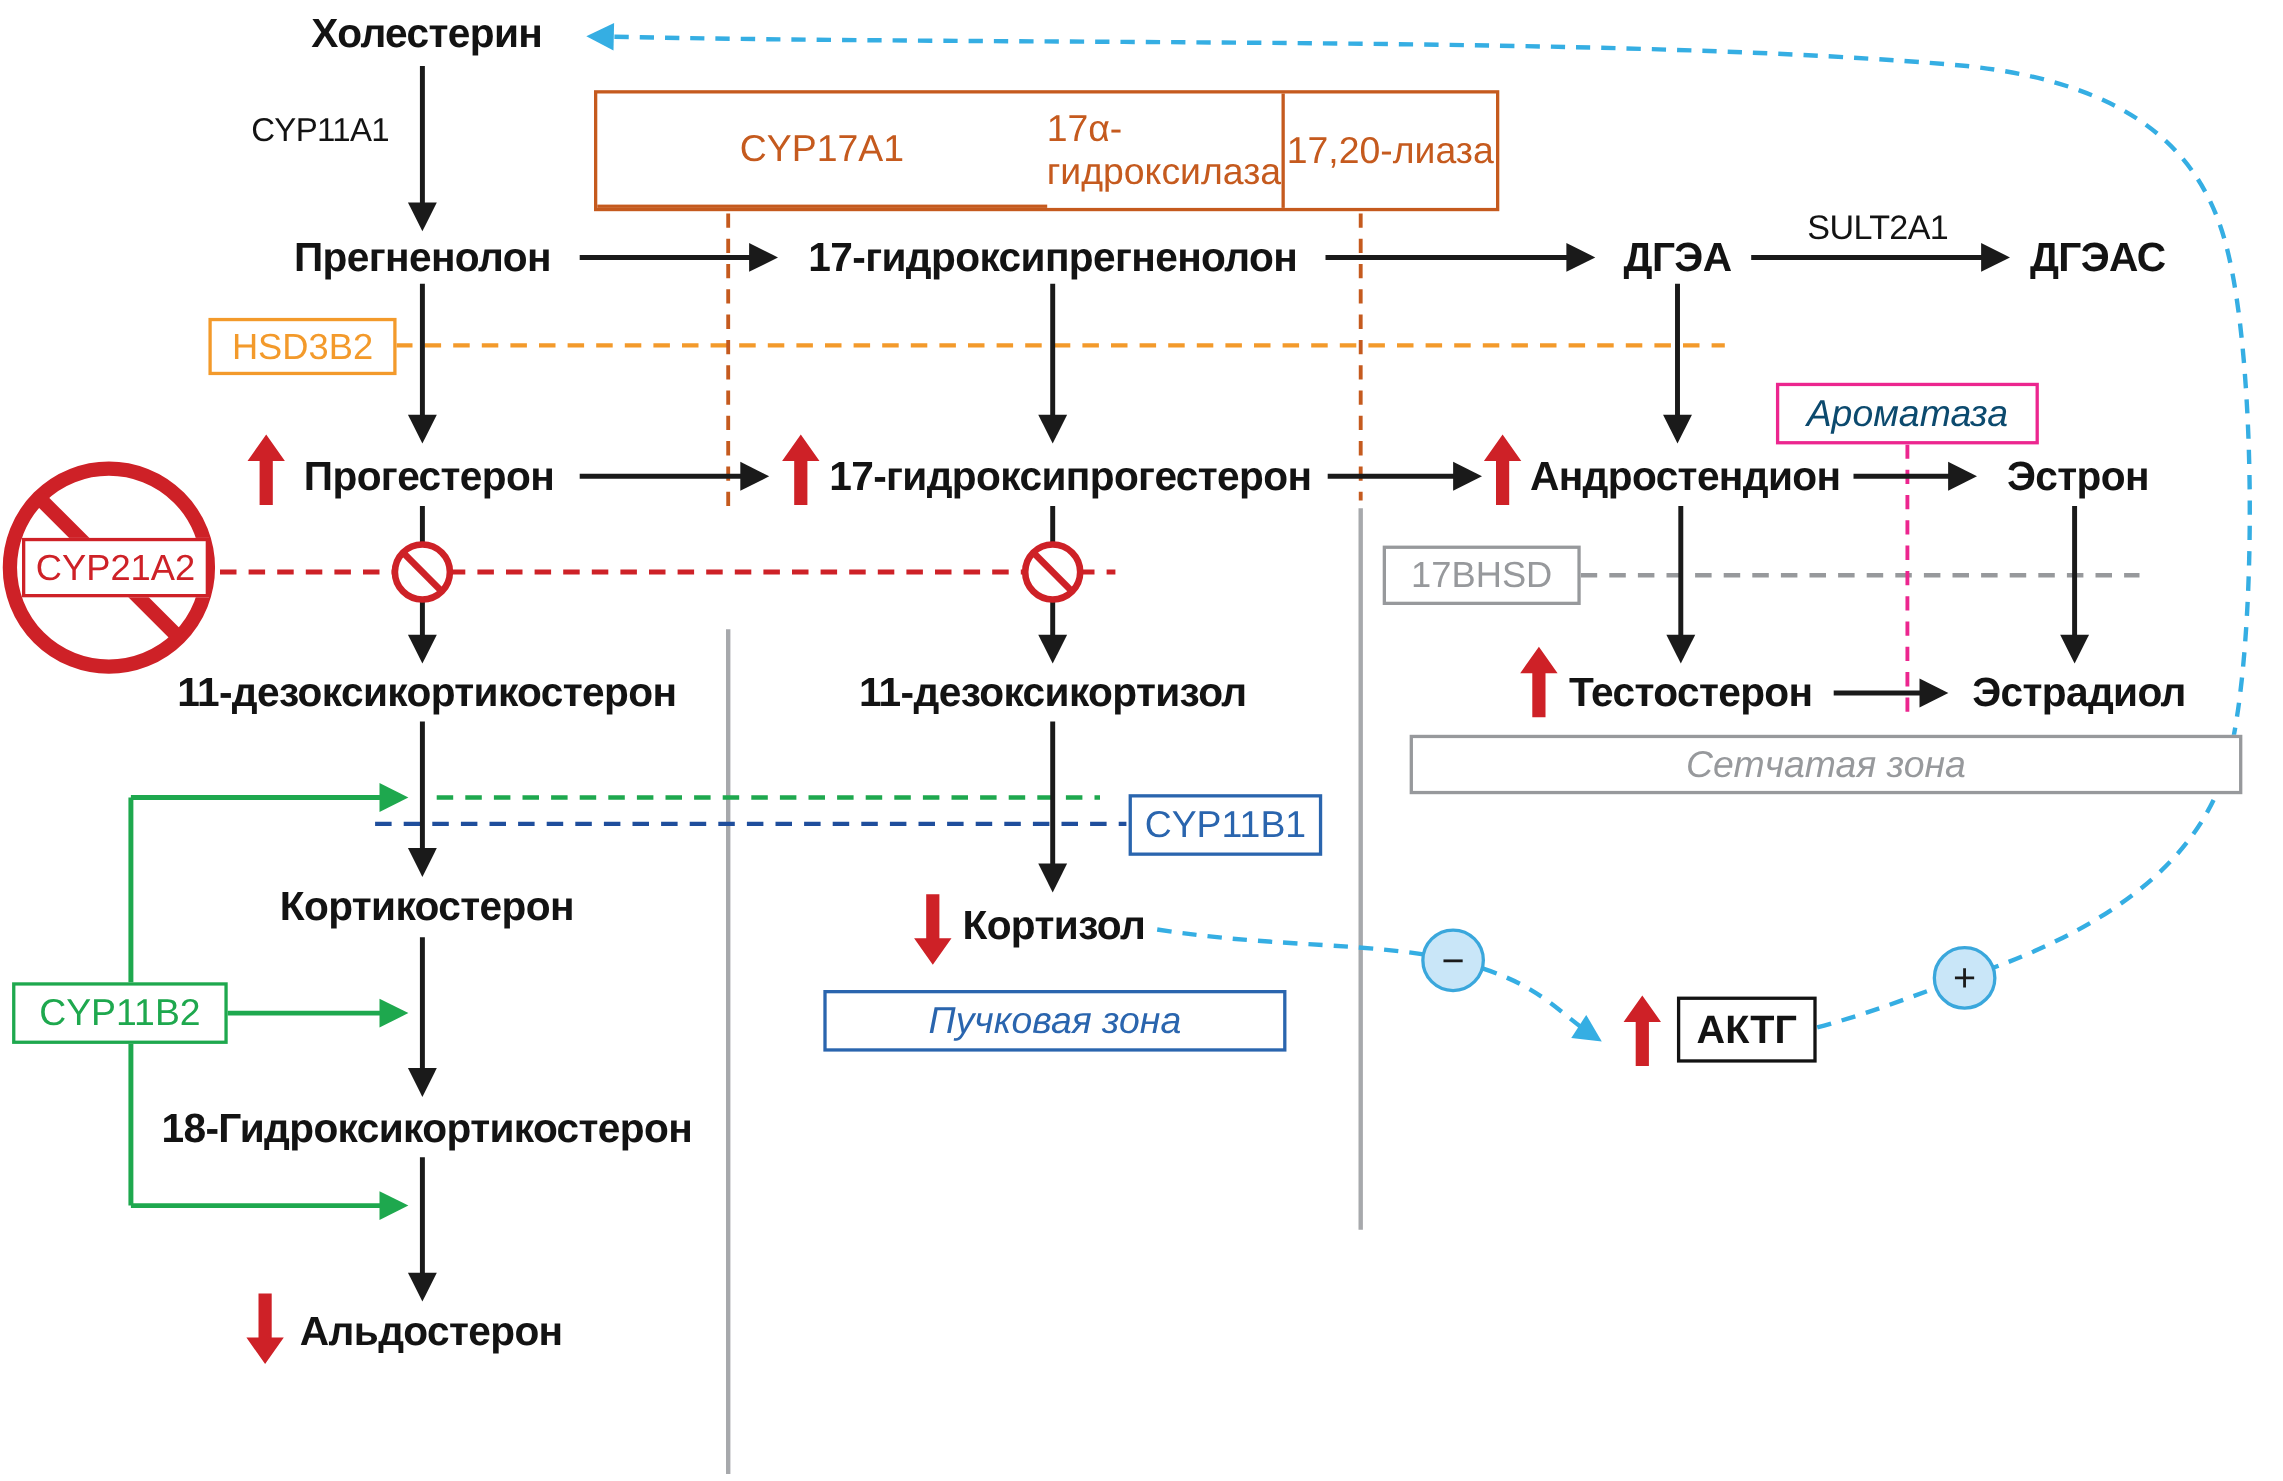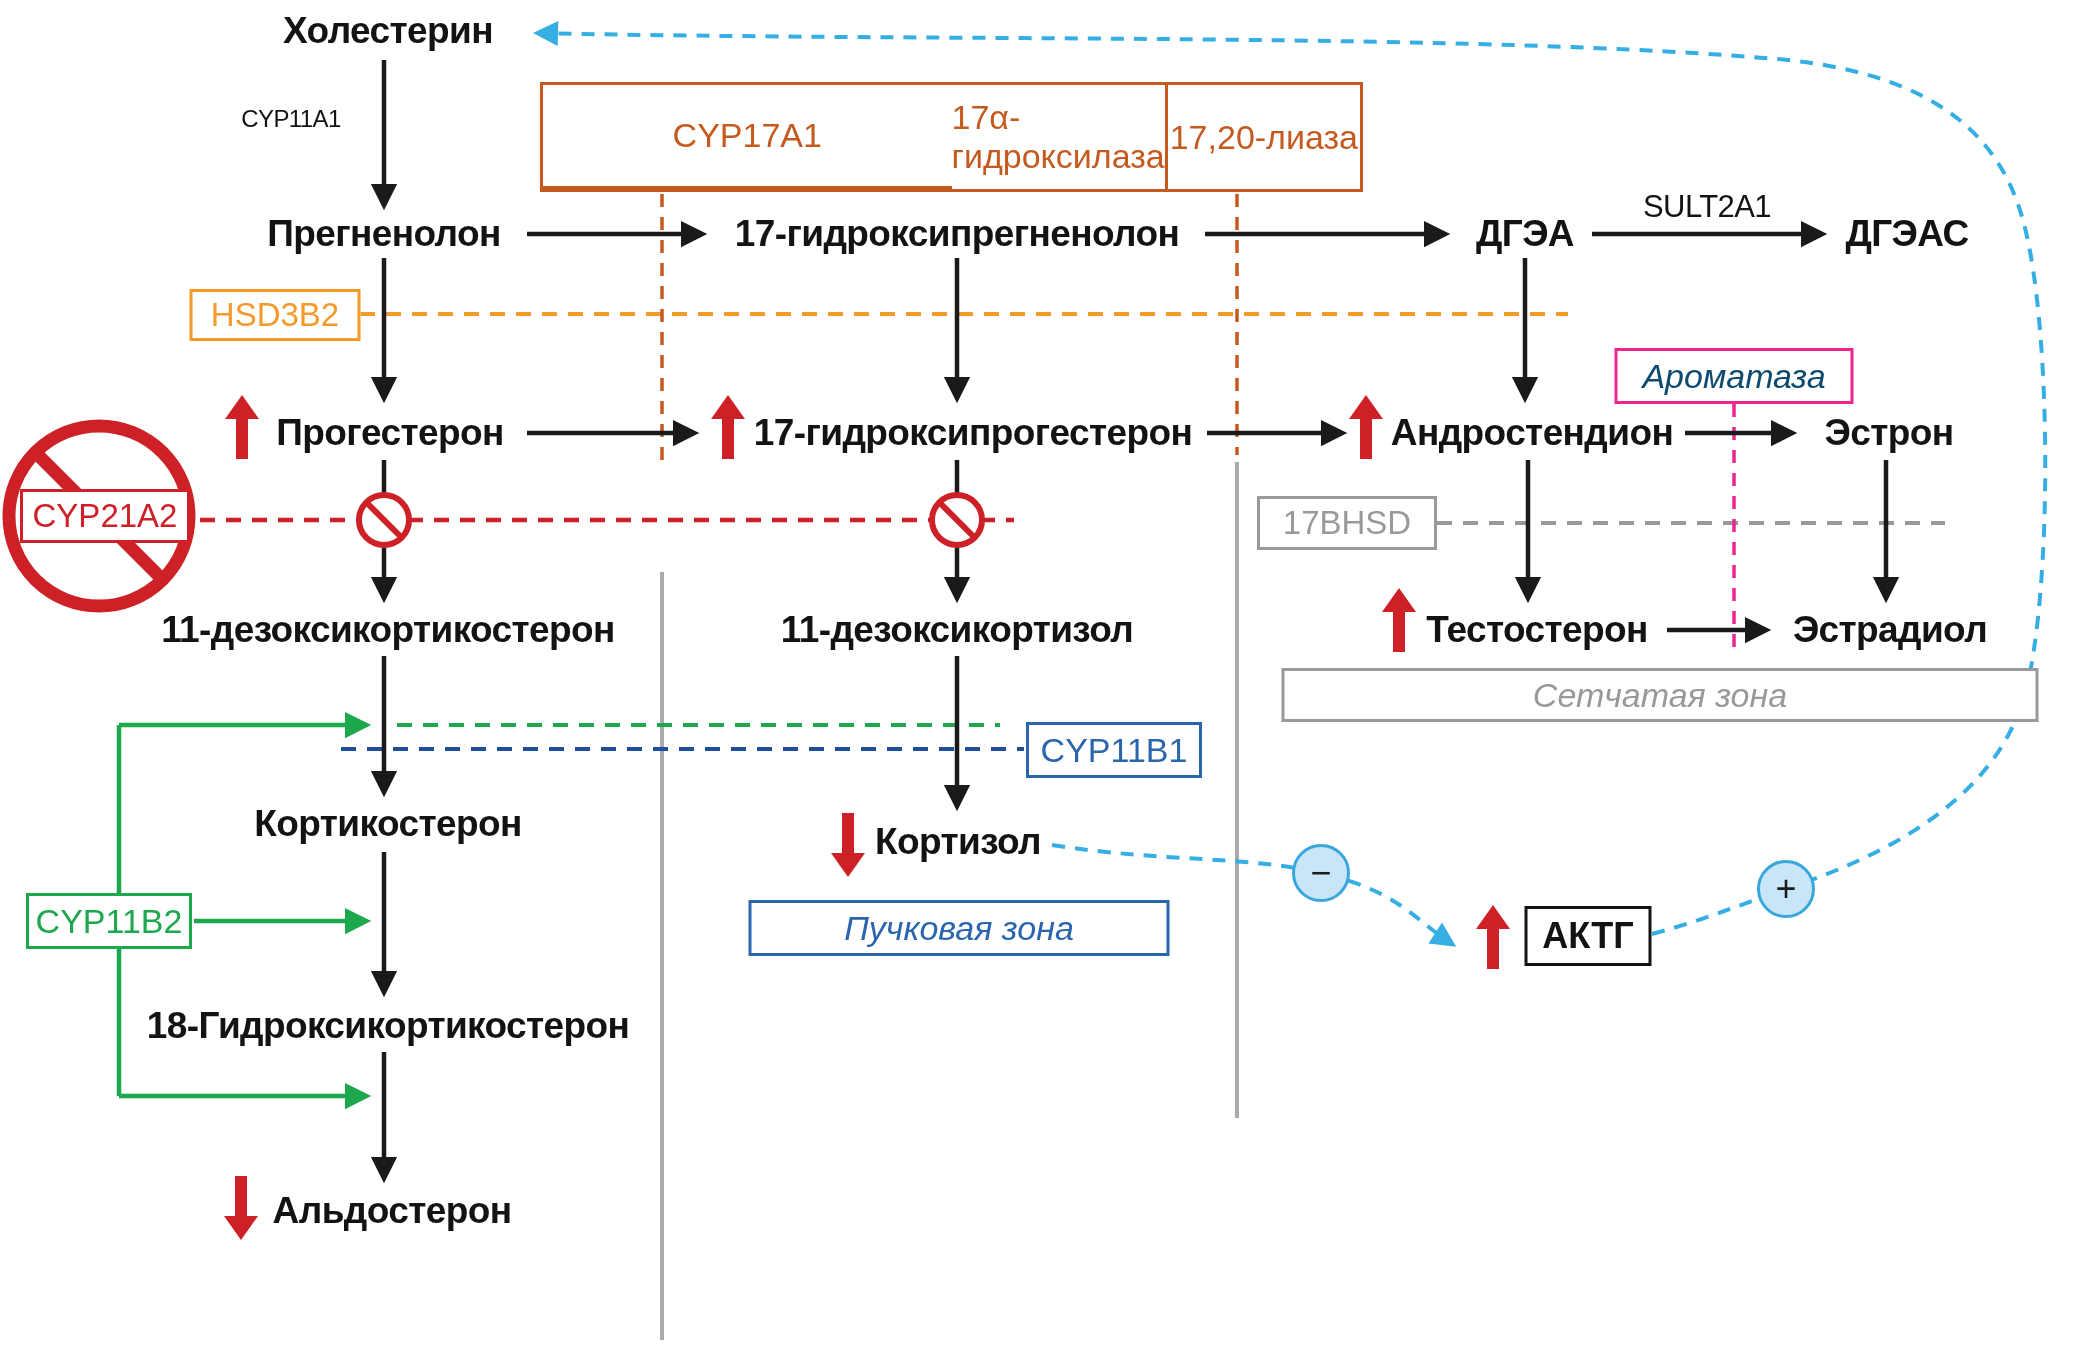--- a/index.html
+++ b/index.html
@@ -2,21 +2,21 @@
 <html><head>
 <meta charset="utf-8">
 <style>
   html,body { margin:0; padding:0; background:#fff; }
   .stage { position:relative; width:2075px; height:1346px; background:#fff;
            font-family:"Liberation Sans", sans-serif; overflow:hidden; }
   svg.layer { position:absolute; left:0; top:0; }
 
   .lbl { position:absolute; transform:translate(-50%,-50%); white-space:nowrap;
          font-weight:700; font-size:37px; color:#131313; letter-spacing:-0.6px; }
-  .lbl.reg { font-weight:400; font-size:24px; }
+  .lbl.reg { font-weight:400; font-size:30px; }
   .lbl.sm  { font-weight:400; font-size:31px; }
 
   .ebox { position:absolute; transform:translate(-50%,-50%); box-sizing:border-box;
           display:flex; align-items:center; justify-content:center; white-space:nowrap;
           background:#fff; font-size:33px; }
   .it { font-style:italic; }
   .c-amber { color:#F39A2B; border:3px solid #F39A2B; }
   .c-pink  { color:#0c4a6e; border:3px solid #EC268F;font-style:italic; }
   .c-red   { color:#CE2127; border:3px solid #CE2127; }
   .c-gray  { color:#97999C; border:3px solid #97999C; }
@@ -157,21 +157,21 @@
       <div class="cyp17-cell">17α-гидроксилаза</div>
       <div class="cyp17-cell">17,20-лиаза</div>
     </div>
   </div>
 
   <div class="ebox c-amber" style="left:275px;top:315px;width:171px;height:52px;">HSD3B2</div>
   <div class="ebox c-pink it" style="left:1734px;top:376px;width:239px;height:56px;font-size:34px;">Ароматаза</div>
   <div class="ebox c-red" style="left:105px;top:516px;width:170px;height:54px;">CYP21A2</div>
   <div class="ebox c-gray" style="left:1347px;top:523px;width:180px;height:54px;">17BHSD</div>
   <div class="ebox c-blue" style="left:1114px;top:750px;width:176px;height:56px;font-size:34px;">CYP11B1</div>
-  <div class="ebox c-green" style="left:109px;top:921px;width:166px;height:56px;font-size:34px;">CYP11B2</div>
+  <div class="ebox c-green" style="left:109px;top:921px;width:196px;height:56px;font-size:34px;">CYP11B2</div>
 
   <div class="ebox c-gray it" style="left:1660px;top:695px;width:757px;height:54px;font-size:34px;">Сетчатая зона</div>
   <div class="ebox c-blue it" style="left:959px;top:928px;width:421px;height:56px;font-size:34px;">Пучковая зона</div>
 
   <div class="ebox c-black" style="left:1588px;top:936px;width:127px;height:60px;">АКТГ</div>
 
   <div class="sign" style="left:1321px;top:873px;">−</div>
   <div class="sign" style="left:1786px;top:889px;">+</div>
 
 </div>

